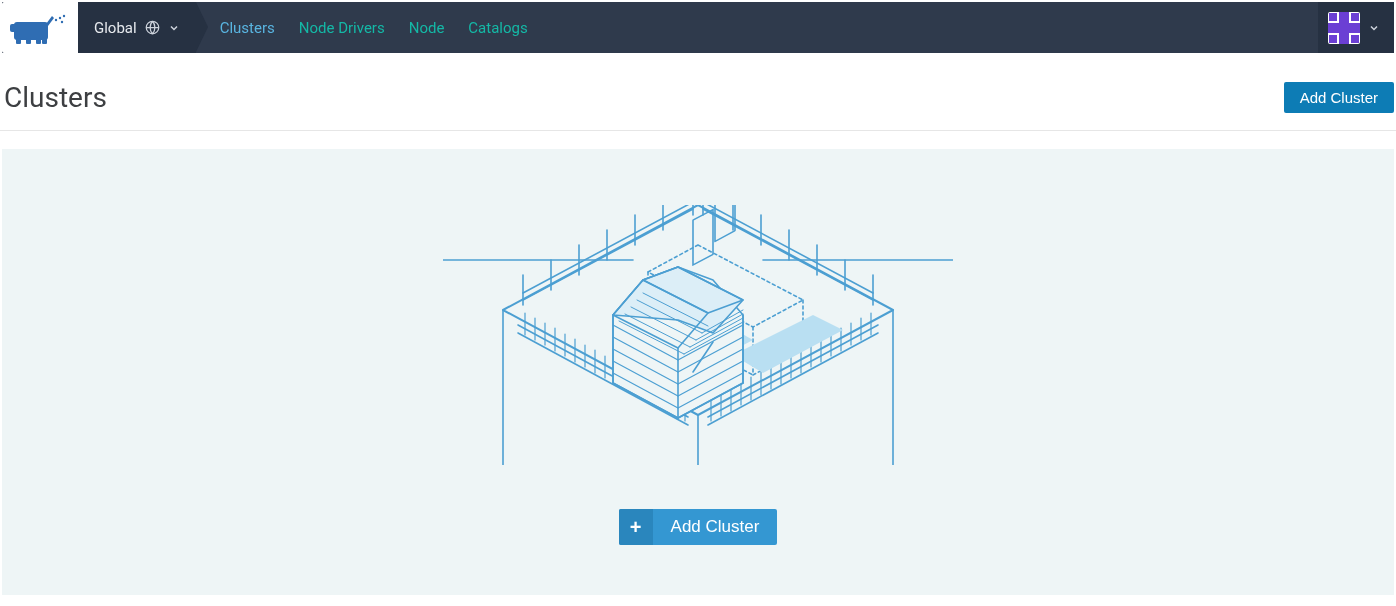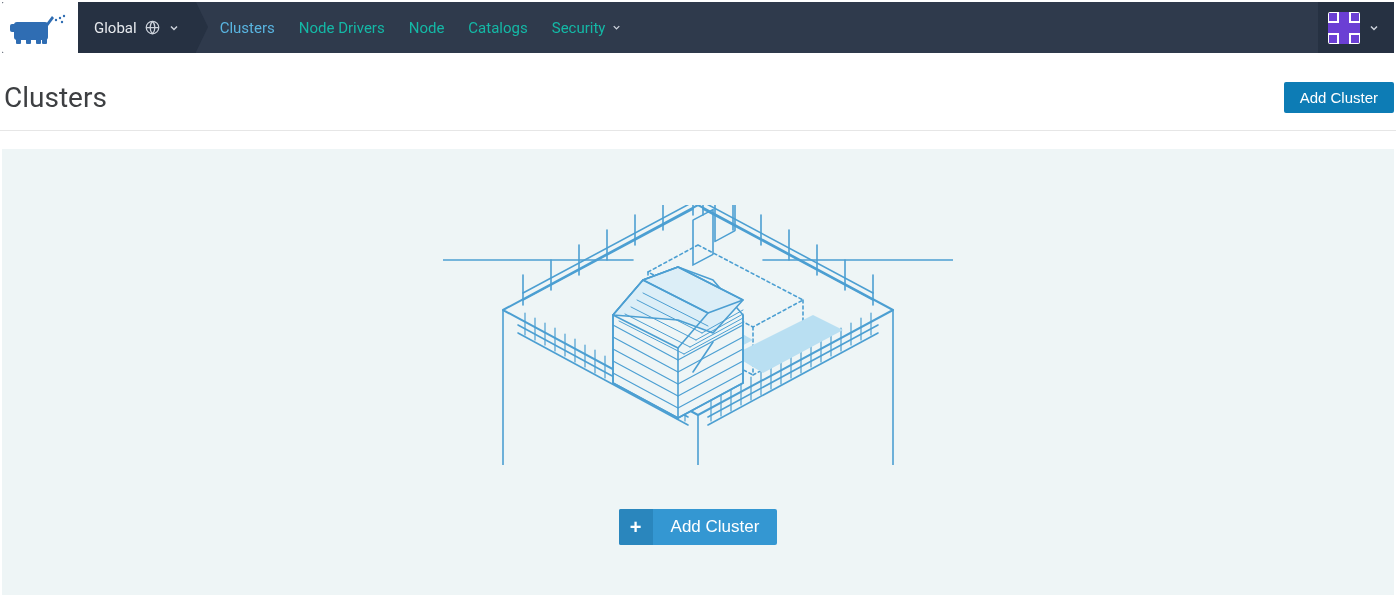--- a/index.html
+++ b/index.html
@@ -226,28 +226,20 @@
       <span>Clusters</span>
     </div>
     <div class="nav-item">
       <span>Node Drivers</span>
     </div>
     <div class="nav-item">
       <span>Node</span>
     </div>
     <div class="nav-item">
       <span>Catalogs</span>
-    </div>
-    <div class="nav-item">
-      <span>Security</span>
-      <span class="chevron">
-        <svg width="11" height="11" viewBox="0 0 24 24" fill="none" stroke="#cdd3dc" stroke-width="3">
-          <path d="M6 9l6 6 6-6"></path>
-        </svg>
-      </span>
     </div>
   </div>
 
   <div class="user-area">
     <div class="avatar">
       <span class="avatar-c" style="top:1px;left:1px"></span>
       <span class="avatar-c" style="top:1px;right:1px"></span>
       <span class="avatar-c" style="bottom:1px;left:1px"></span>
       <span class="avatar-c" style="bottom:1px;right:1px"></span>
     </div>

